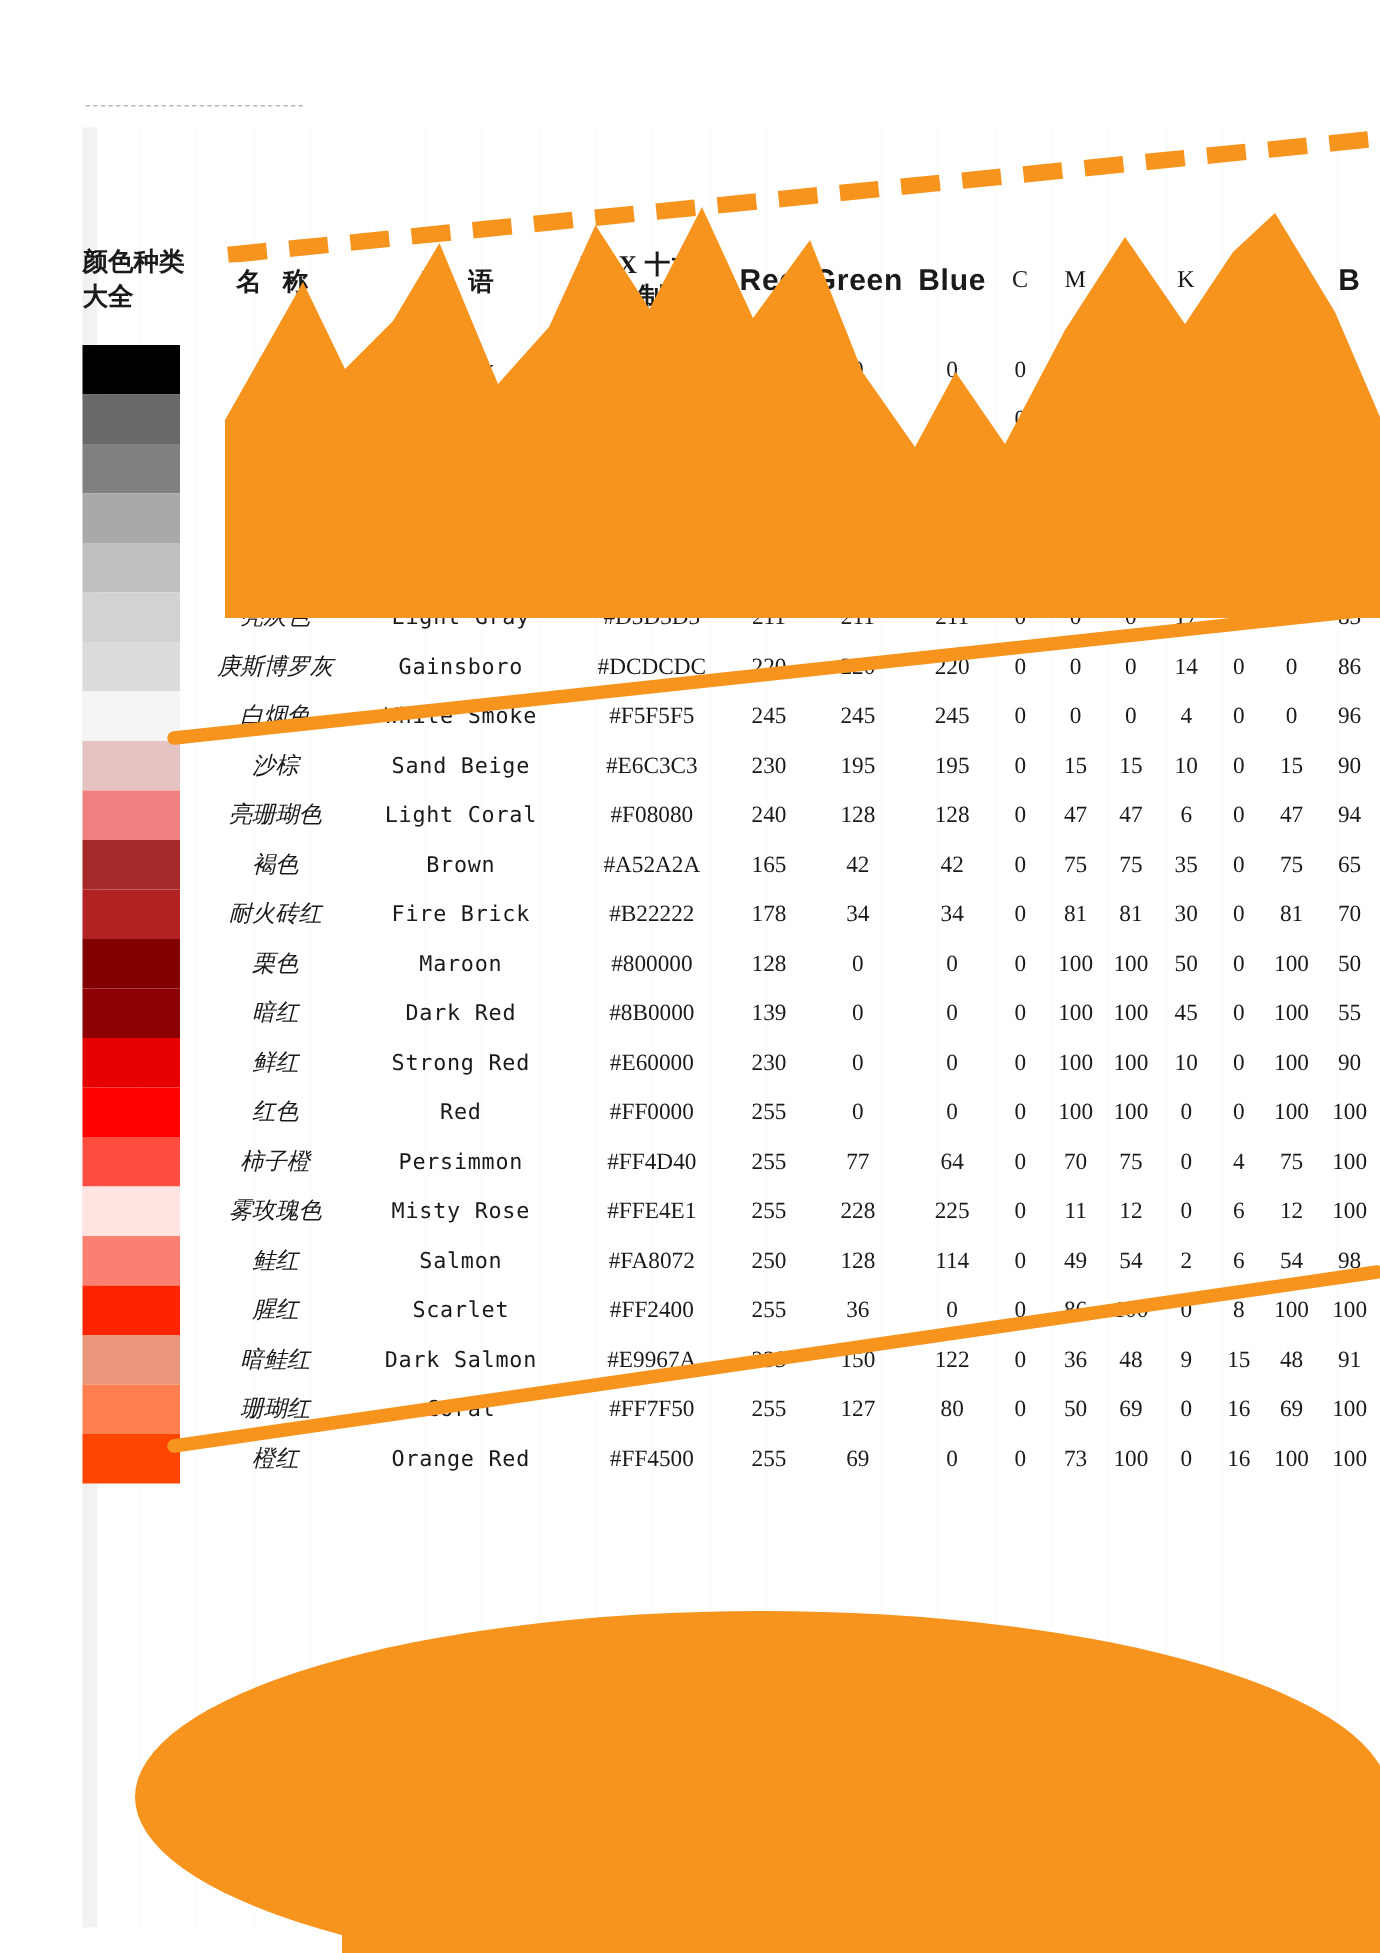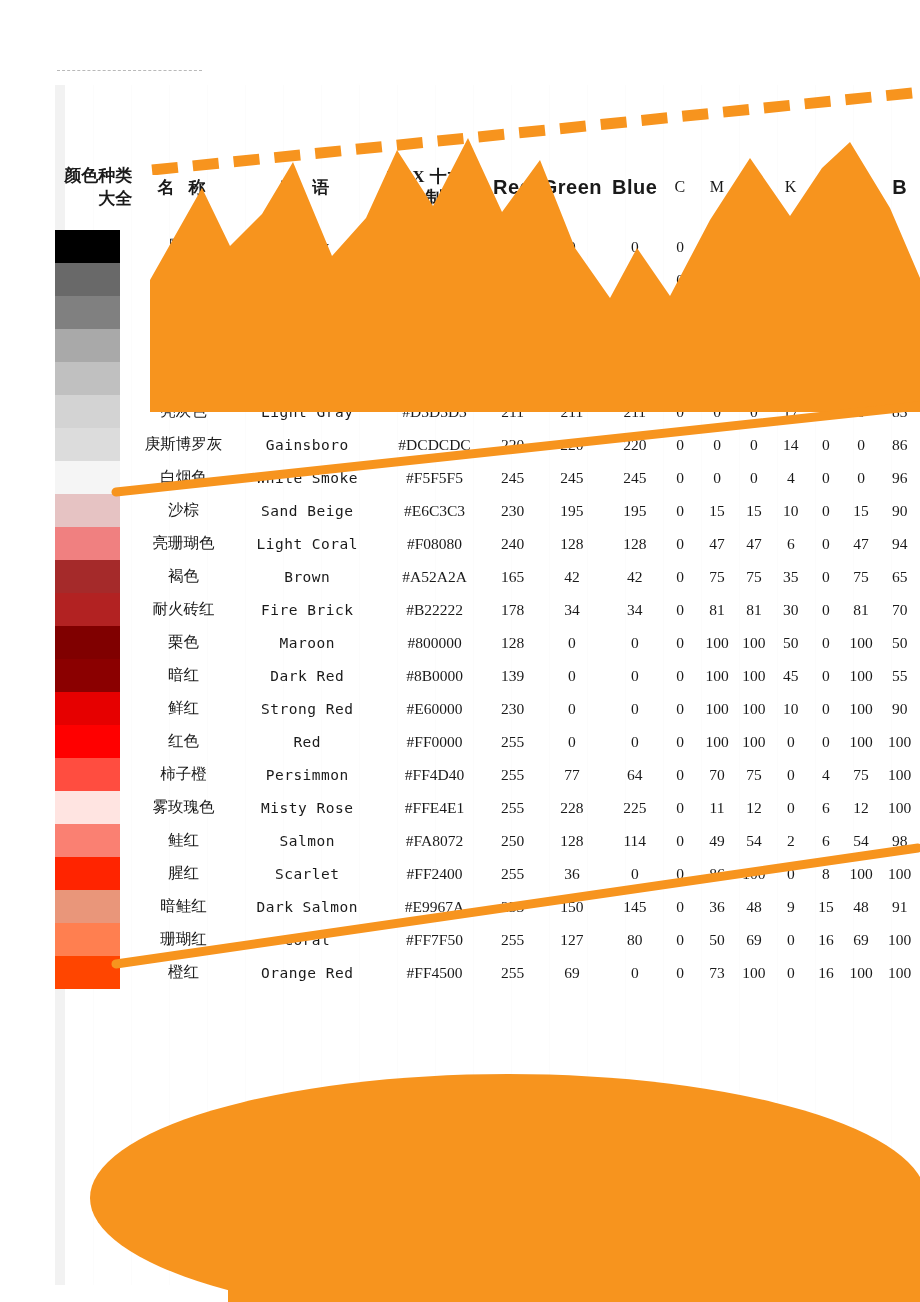--- a/index.html
+++ b/index.html
@@ -41,29 +41,29 @@
   .swatch-cell{width:65px;}
   .swatch{display:block;width:65px;height:100%;min-height:32px;}
   tr.hdr{height:86px;}
   tr.hdr th{
     font-weight:bold;font-size:17px;vertical-align:middle;text-align:center;
     letter-spacing:0.5px;
   }
   tr.hdr th.cjk{font-family:"DejaVu Sans", sans-serif;font-weight:bold;font-size:17px;letter-spacing:4px;}
   tr.hdr th.cat{
     font-family:"DejaVu Sans", sans-serif;font-weight:bold;font-size:17px;
-    text-align:right;line-height:1.35;letter-spacing:0;width:65px;
+    text-align:left;line-height:1.35;letter-spacing:0;width:65px;
   }
   tr.hdr th.hex{font-family:"Liberation Serif",serif;font-weight:bold;line-height:1.25;}
   tr.hdr th.rgb{font-family:Liberation Sans, sans-serif;font-weight:bold;font-size:20px;}
   tr.hdr th.ch{font-family:"Liberation Serif",serif;font-weight:normal;font-size:16px;}
 
   tr.row{height:33px;}
   tr.row td{vertical-align:middle;text-align:center;white-space:nowrap;}
-  td.cn{font-family:"DejaVu Sans", sans-serif;font-size:15.5px;width:86px;line-height:1.15;}
+  td.cn{font-family:"DejaVu Sans", sans-serif;font-size:15.5px;width:86px;line-height:1.15;font-style:italic;}
   td.en{font-family:"DejaVu Sans Mono", monospace;font-size:14.5px;width:122px;letter-spacing:.5px;}
   td.hx{font-family:"Liberation Serif",serif;font-size:15.5px;width:92px;}
   td.num{font-family:"Liberation Serif",serif;font-size:15.5px;}
   .c-r{width:32px;} .c-g{width:34px;} .c-b{width:36px;}
   .c-c{width:31px;} .c-m{width:31px;} .c-y{width:31px;} .c-k{width:31px;}
   .c-h{width:28px;} .c-s{width:31px;} .c-bb{width:34px;}
 
   
   .ov{position:absolute;pointer-events:none;}
   #zigzag{left:150px;top:128px;}
@@ -463,21 +463,21 @@
         </tr>
         <tr class="row">
           <td class="swatch-cell">
             <span class="swatch" style="background: rgb(233, 150, 122); height: 33px;"></span>
           </td>
           <td class="cn">暗鲑红</td>
           <td class="en">Dark Salmon</td>
           <td class="hx">#E9967A</td>
           <td class="num c-r">233</td>
           <td class="num c-g">150</td>
-          <td class="num c-b">145</td>
+          <td class="num c-b">122</td>
           <td class="num c-c">0</td>
           <td class="num c-m">36</td>
           <td class="num c-y">48</td>
           <td class="num c-k">9</td>
           <td class="num c-h">15</td>
           <td class="num c-s">48</td>
           <td class="num c-bb">91</td>
         </tr>
         <tr class="row">
           <td class="swatch-cell">

